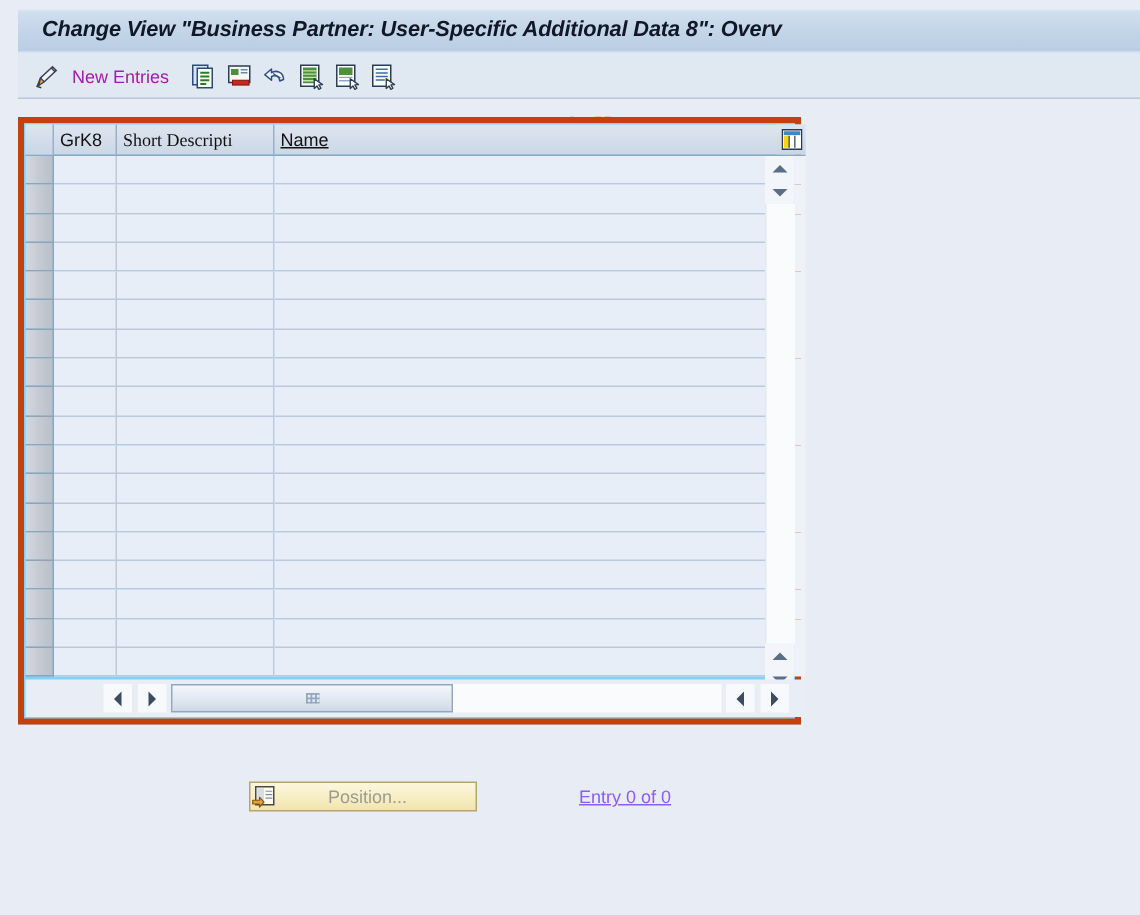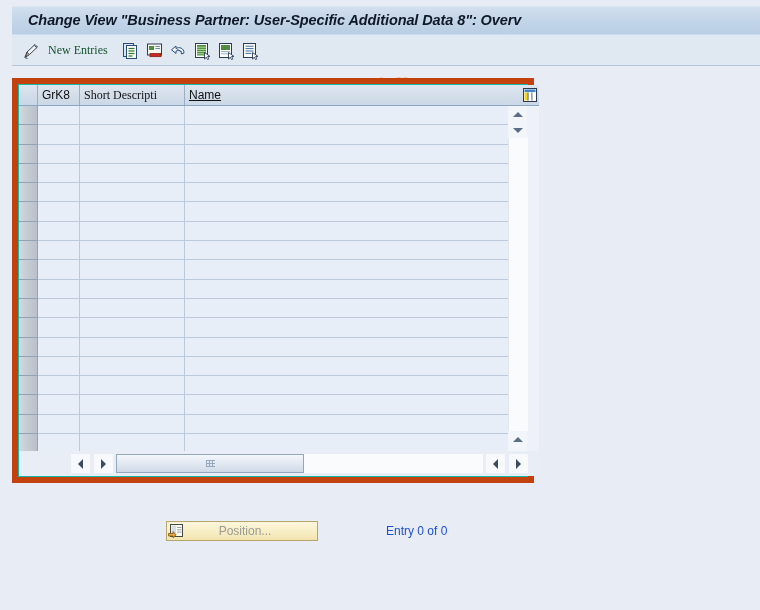--- a/index.html
+++ b/index.html
@@ -65,46 +65,45 @@
   .tb-icon {
     width: 22px; height: 22px;
     display: inline-flex;
     align-items: center;
     justify-content: center;
     margin-right: 2px;
     cursor: pointer;
   }
   .tb-label {
     font-size: 12px;
-    color: #14532d;
+    color: #a21caf;
     margin: 0 6px 0 4px;
     cursor: pointer;
     white-space: nowrap;
-    font-family: Liberation Serif, serif;
   }
   .tb-sep { width: 6px; }
   .watermark {
     position: absolute;
     left: 262px; top: 38px;
     font-family: "Liberation Serif", serif;
     font-size: 23px;
     font-weight: bold;
     color: #f2c49b;
     white-space: nowrap;
     letter-spacing: 0px;
     opacity: 0.95;
   }
 
   
   .table-frame {
     position: absolute;
     left: 12px; top: 78px;
     width: 522px; height: 405px;
-    background: #14b8a6;
-    border: 6px solid #c2410c;
+    background: #7dd3fc;
+    border: 4px solid #c2410c;
     box-sizing: border-box;
   }
   .grid-head {
     position: absolute;
     left: 1px; top: 1px;
     width: 520px; height: 21px;
     background: linear-gradient(to bottom, #dde5ef 0%, #ccd8e6 100%);
     border-bottom: 1px solid #8ba7c4;
     box-sizing: border-box;
   }
@@ -273,22 +272,23 @@
     flex: 1;
     text-align: center;
     font-size: 12px;
     color: #9b9b94;
     padding-right: 12px;
   }
   .entry-txt {
     position: absolute;
     left: 386px; top: 524px;
     font-size: 12px;
-    color: #1d4ed8;
+    color: #8b5cf6;
     white-space: nowrap;
+    text-decoration: underline;
   }
 </style>
 </head>
 <body>
 
 <div class="titlebar-wrap">
   <div class="titlebar">
     <div class="titlebar-text">Change View "Business Partner: User-Specific Additional Data 8": Overv</div>
   </div>
 </div>

